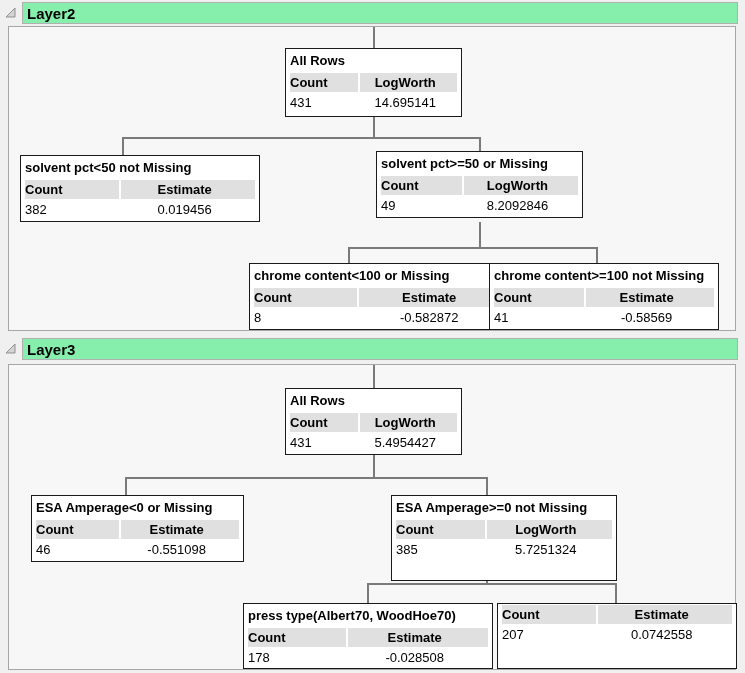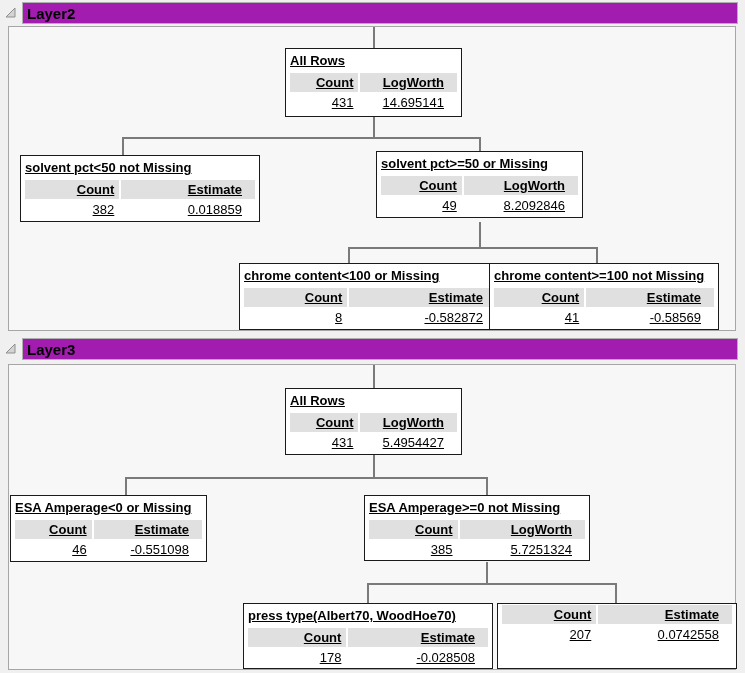--- a/index.html
+++ b/index.html
@@ -4,42 +4,42 @@
 <style>
   html,body{margin:0;padding:0;}
   body{
     width:745px;height:673px;position:relative;
     background:#f0f0f0;
     font-family:"Liberation Sans","DejaVu Sans",sans-serif;
     color:#000;overflow:hidden;
   }
   .outline-title{
     position:absolute;left:22px;width:716px;height:22px;
-    background:#a21caf;border:1px solid #b0b0b0;box-sizing:border-box;
+    background:#86efac;border:1px solid #b0b0b0;box-sizing:border-box;
     display:flex;align-items:center;padding-left:4px;
     font-size:15px;font-weight:bold;
   }
   .disclosure{
     position:absolute;left:3px;width:15px;height:15px;cursor:pointer;
   }
   .panel{
     position:absolute;left:8px;width:728px;
     background:#f7f7f7;border:1px solid #a6a6a6;box-sizing:border-box;
   }
   .node{
     position:absolute;background:#ffffff;border:1px solid #1a1a1a;
-    box-sizing:border-box;font-size:13px;overflow:hidden;white-space:nowrap;text-decoration:underline;
+    box-sizing:border-box;font-size:13px;overflow:hidden;white-space:nowrap;
   }
   .node-label{
     font-weight:bold;padding:3px 4px 1px 4px;height:19px;line-height:17px;
   }
   .row{display:flex;padding:0 4px;height:19px;line-height:19px;}
   .row.hdr{margin:1px 0;}
-  .c1{width:41%;text-align:right;padding-right:5px;box-sizing:border-box;}
-  .c2{flex:1;margin-left:2px;text-align:right;padding-right:13px;box-sizing:border-box;}
+  .c1{width:41%;text-align:left;padding-right:5px;box-sizing:border-box;}
+  .c2{flex:1;margin-left:2px;text-align:center;padding-right:7px;box-sizing:border-box;}
   .hcell{background:#e0e0e0;font-weight:bold;}
   .conn{position:absolute;background:#7a7a7a;}
   .conn.v{width:2px;}
   .conn.h{height:2px;}
 </style>
 </head>
 <body>
 
 <span class="disclosure" style="top:5px">
   <svg width="15" height="15" viewBox="0 0 15 15">
@@ -75,37 +75,37 @@
   </div>
 
   <div class="node" style="left:11px;top:128px;width:240px;height:67px">
     <div class="node-label">solvent pct&lt;50 not Missing</div>
     <div class="row hdr">
       <span class="c1 hcell">Count</span>
       <span class="c2 hcell">Estimate</span>
     </div>
     <div class="row">
       <span class="c1">382</span>
-      <span class="c2">0.018859</span>
+      <span class="c2">0.019456</span>
     </div>
   </div>
 
   <div class="node" style="left:367px;top:124px;width:207px;height:67px">
     <div class="node-label">solvent pct&gt;=50 or Missing</div>
     <div class="row hdr">
       <span class="c1 hcell">Count</span>
       <span class="c2 hcell">LogWorth</span>
     </div>
     <div class="row">
       <span class="c1">49</span>
       <span class="c2">8.2092846</span>
     </div>
   </div>
 
-  <div class="node" style="left:230px;top:236px;width:262px;height:67px">
+  <div class="node" style="left:240px;top:236px;width:262px;height:67px">
     <div class="node-label">chrome content&lt;100 or Missing</div>
     <div class="row hdr">
       <span class="c1 hcell">Count</span>
       <span class="c2 hcell">Estimate</span>
     </div>
     <div class="row">
       <span class="c1">8</span>
       <span class="c2">-0.582872</span>
     </div>
   </div>
@@ -149,33 +149,33 @@
     <div class="row hdr">
       <span class="c1 hcell">Count</span>
       <span class="c2 hcell">LogWorth</span>
     </div>
     <div class="row">
       <span class="c1">431</span>
       <span class="c2">5.4954427</span>
     </div>
   </div>
 
-  <div class="node" style="left:1px;top:130px;width:197px;height:67px">
+  <div class="node" style="left:22px;top:130px;width:213px;height:67px">
     <div class="node-label">ESA Amperage&lt;0 or Missing</div>
     <div class="row hdr">
       <span class="c1 hcell">Count</span>
       <span class="c2 hcell">Estimate</span>
     </div>
     <div class="row">
       <span class="c1">46</span>
       <span class="c2">-0.551098</span>
     </div>
   </div>
 
-  <div class="node" style="left:355px;top:130px;width:226px;height:66px">
+  <div class="node" style="left:382px;top:130px;width:226px;height:86px">
     <div class="node-label">ESA Amperage&gt;=0 not Missing</div>
     <div class="row hdr">
       <span class="c1 hcell">Count</span>
       <span class="c2 hcell">LogWorth</span>
     </div>
     <div class="row">
       <span class="c1">385</span>
       <span class="c2">5.7251324</span>
     </div>
   </div>

